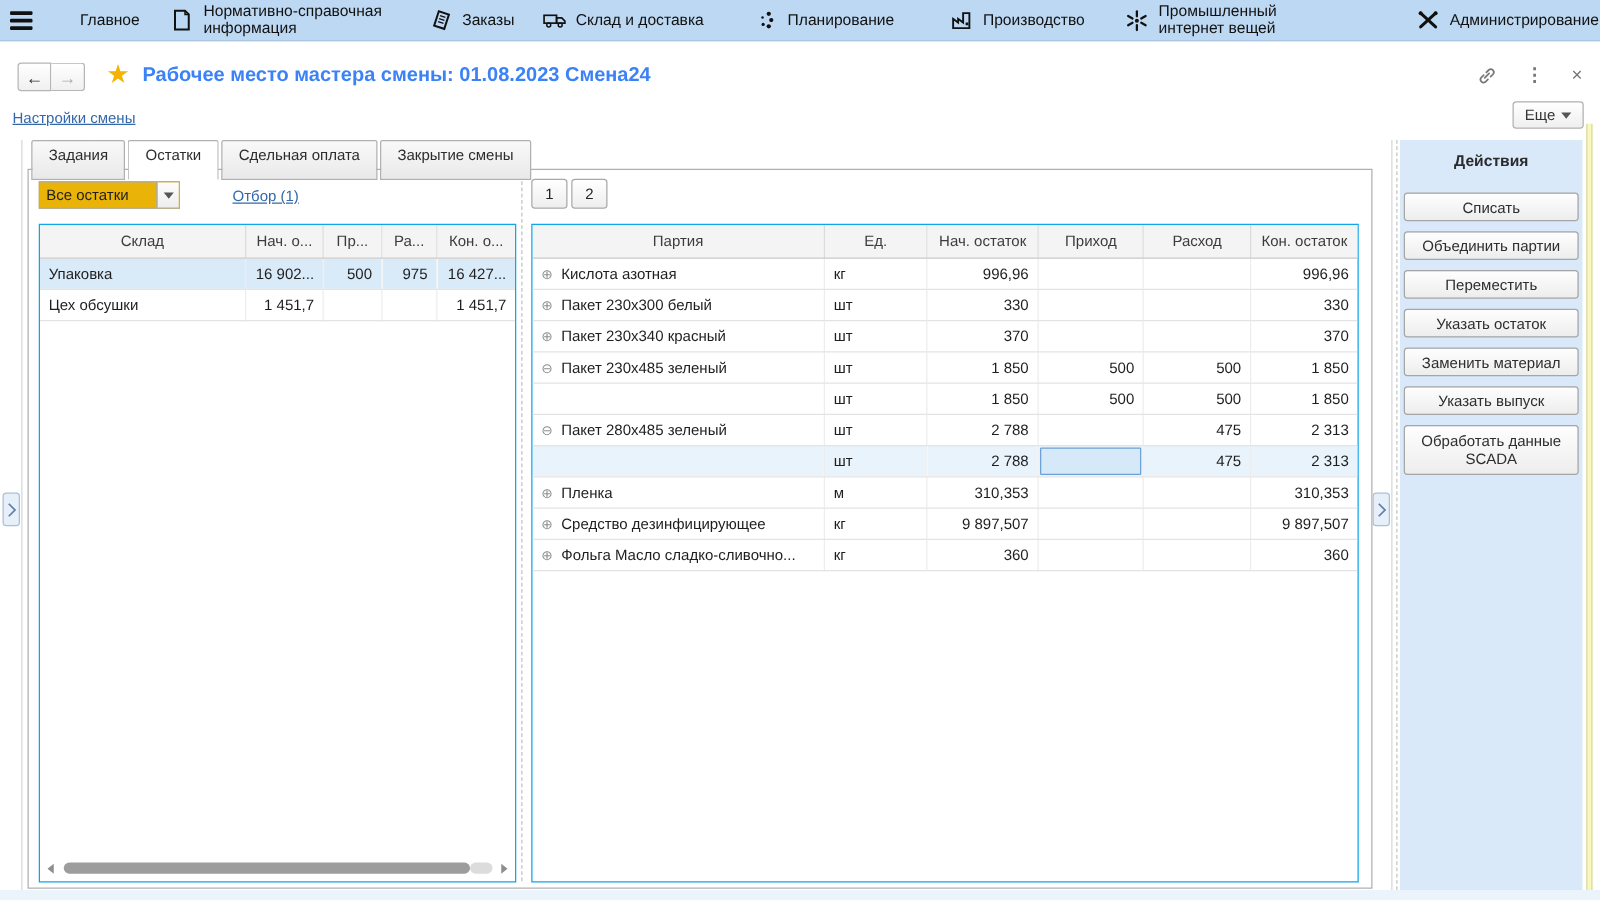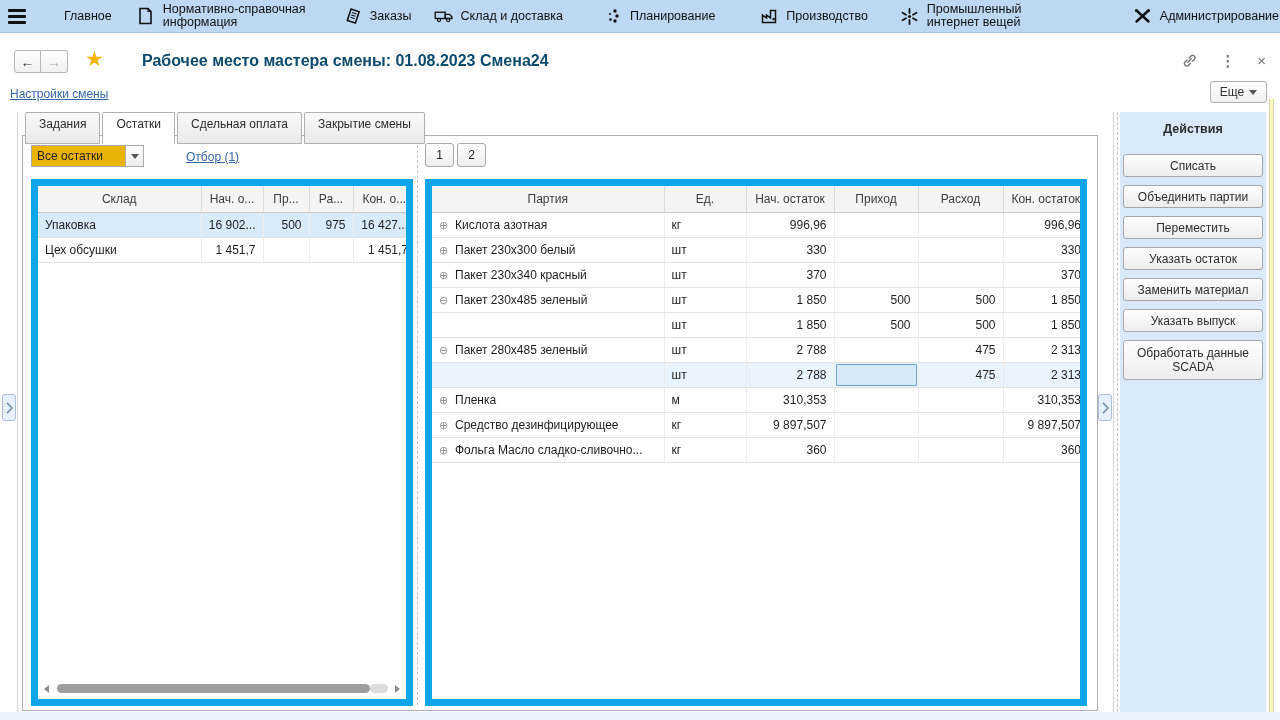--- a/index.html
+++ b/index.html
@@ -25,21 +25,21 @@
   .titlerow { position:absolute; left:0; top:42px; width:1280px; height:38px; background:#fff; }
   .navbtns { position:absolute; left:14px; top:8px; display:flex; }
   .navbtn {
     width:27px; height:23px; background:linear-gradient(#ffffff,#f0f0f0);
     border:1px solid #B5B5B5; display:flex; align-items:center; justify-content:center;
     font-size:14px; color:#333; cursor:pointer;
   }
   .navbtn.back { border-radius:3px 0 0 3px; }
   .navbtn.fwd  { border-radius:0 3px 3px 0; border-left:none; color:#ADADAD; }
   .fav-star { position:absolute; left:85px; top:5px; font-size:21px; color:#F5B301; cursor:pointer; }
-  .page-title { position:absolute; left:114px; top:10px; font-size:16px; font-weight:bold; color:#0c4a6e;margin-left:28px; }
+  .page-title { position:absolute; left:114px; top:10px; font-size:16px; font-weight:bold; color:#3b82f6; }
   .win-icons { position:absolute; right:14px; top:10px; display:flex; gap:22px; align-items:center; color:#777; }
   .win-icons .wi { cursor:pointer; font-size:15px; line-height:16px; }
   .dots-v { font-weight:bold; letter-spacing:0; }
   
   .link { color:#3568A9; text-decoration:underline; cursor:pointer; }
   .settings-link { position:absolute; left:10px; top:87px; }
   .more-btn {
     position:absolute; right:13px; top:81px; width:57px; height:22px;
     background:linear-gradient(#ffffff,#efefef); border:1px solid #B0B0B0; border-radius:3px;
     font-size:12px; color:#333; display:flex; align-items:center; justify-content:center; gap:5px; cursor:pointer;
@@ -69,21 +69,21 @@
   }
   .filter-link { position:absolute; left:163px; top:14px; }
   .pager { position:absolute; left:402px; top:7px; display:flex; gap:3px; }
   .pager-btn {
     width:29px; height:24px; background:linear-gradient(#ffffff,#eeeeee);
     border:1px solid #A8A8A8; border-radius:3px; font-size:12px; color:#222;
     display:flex; align-items:center; justify-content:center; cursor:pointer;
   }
   .vsplit-dashed { position:absolute; left:394px; top:4px; bottom:5px; width:0; border-left:1px dashed #C2C2C2; }
   
-  .tablebox { position:absolute; top:43px; border:7px solid #0ea5e9; background:#fff; overflow:hidden; }
+  .tablebox { position:absolute; top:43px; border:1px solid #0ea5e9; background:#fff; overflow:hidden; }
   .tablebox.left  { left:8px;  width:382px; height:527px; }
   .tablebox.right { left:402px; width:662px; height:527px; }
   table { border-collapse:collapse; table-layout:fixed; width:100%; }
   th {
     height:26px; background:#F4F4F4; font-weight:normal; font-size:12px; color:#3C3C3C;
     border-right:1px solid #DBDBDB; border-bottom:1px solid #C8C8C8; overflow:hidden; white-space:nowrap;
   }
   th:last-child { border-right:none; }
   td {
     height:25px; font-size:12px; color:#1e1e1e; padding:0 7px;

